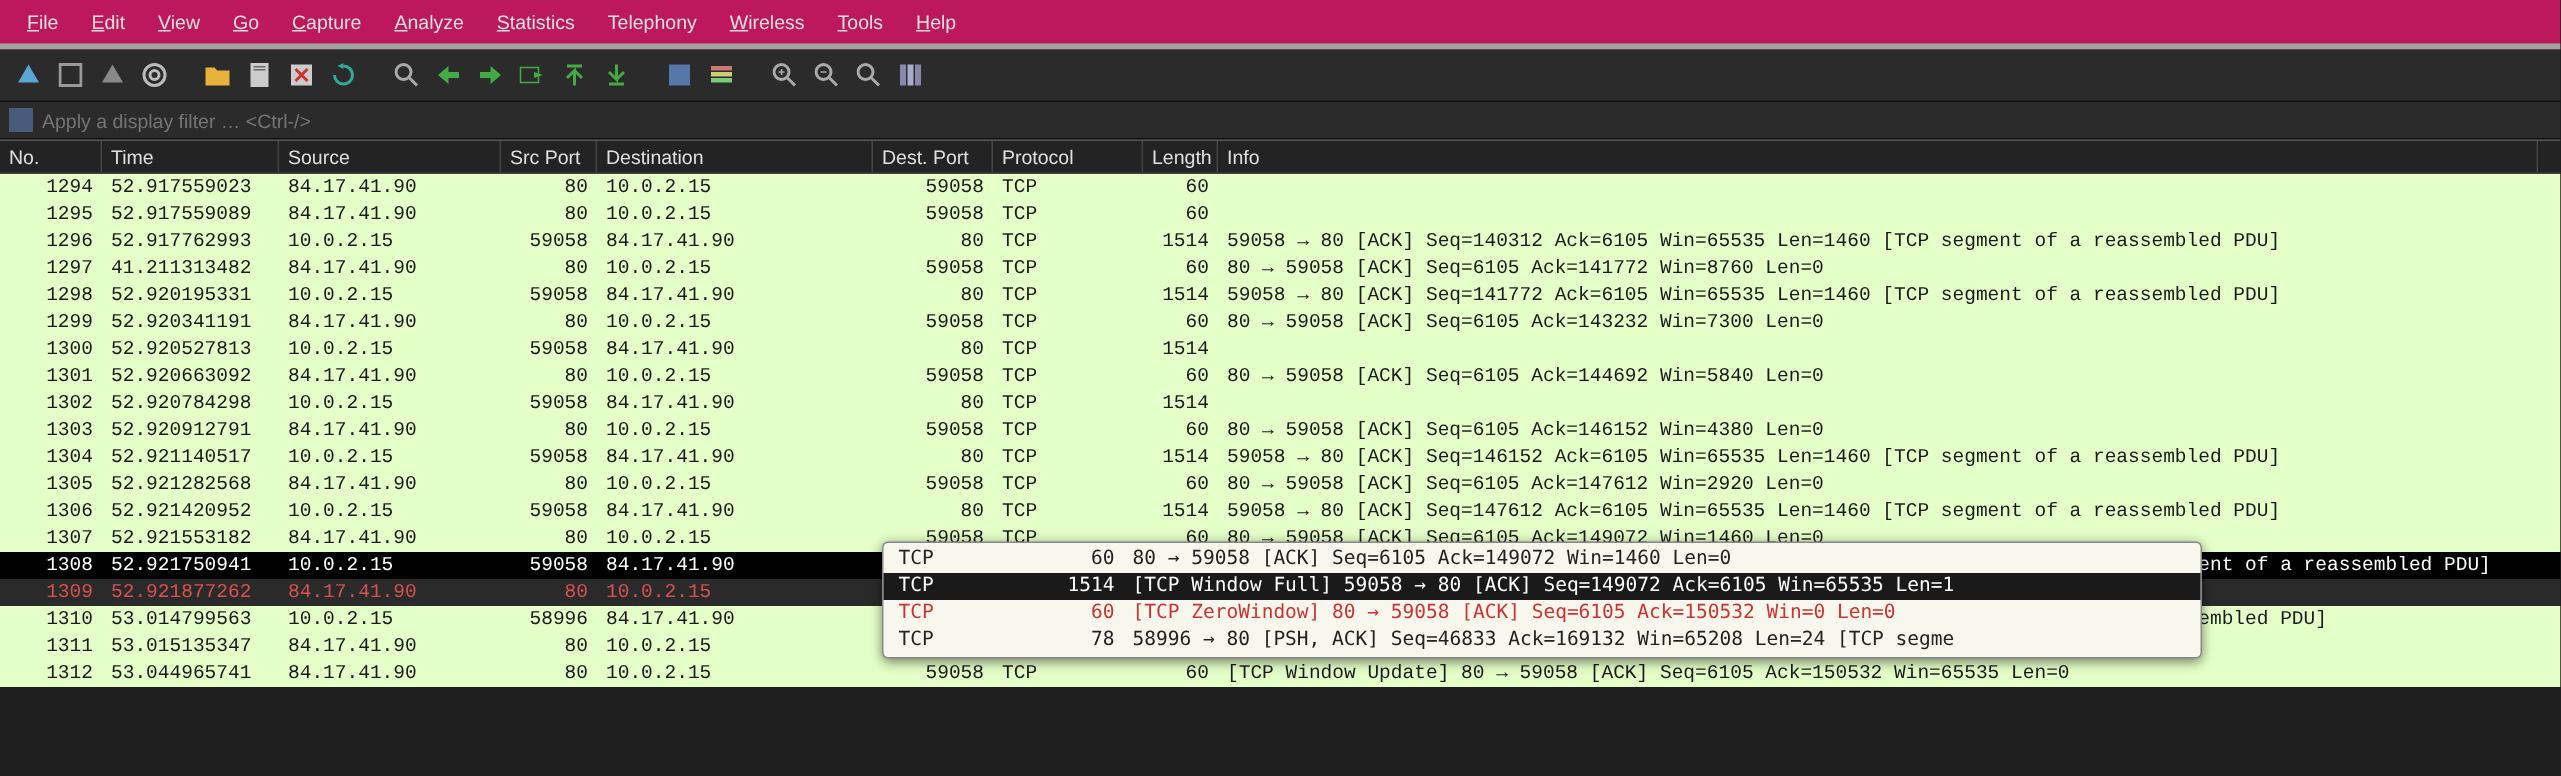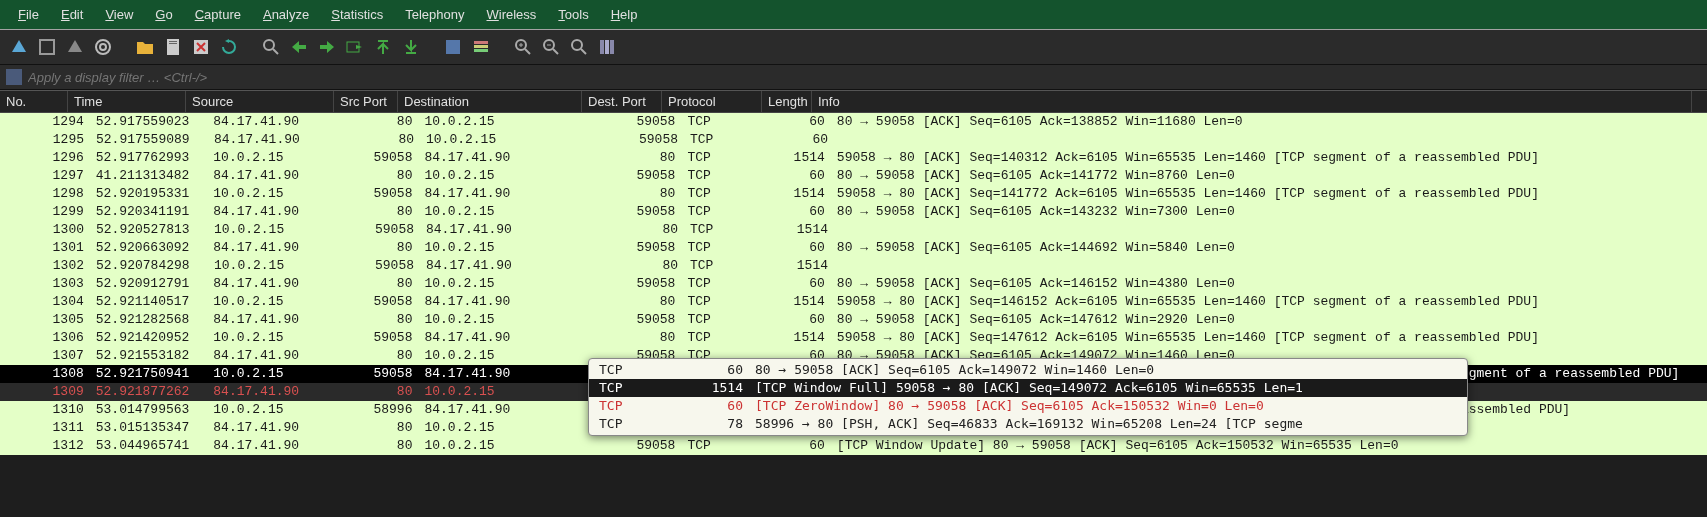--- a/index.html
+++ b/index.html
@@ -6,24 +6,24 @@
 body {
   background: #1e1e1e;
   font-family: "Segoe UI", Tahoma, sans-serif;
   font-size: 13px;
   color: #e0e0e0;
   width: 1707px;
   overflow: hidden;
 }
 .menubar {
   display: flex;
-  background: #14532d;
+  background: #be185d;
   padding: 4px 8px;
   gap: 2px;
-  border-bottom: 1px solid #a3a3a3;
+  border-bottom: 4px solid #a3a3a3;
 }
 .menu-item {
   padding: 3px 10px;
   color: #e0e0e0;
   cursor: default;
 }
 .menu-item .u { text-decoration: underline; }
 .toolbar {
   display: flex;
   align-items: center;
@@ -53,21 +53,20 @@
   background: #4a5a7a;
   margin-right: 6px;
 }
 .filter-input {
   flex: 1;
   background: transparent;
   border: none;
   color: #888;
   font-size: 13px;
   outline: none;
-  font-style: italic;
 }
 .packet-header {
   display: flex;
   background: #232323;
   border-top: 1px solid #555;
   border-bottom: 1px solid #444;
   font-size: 13px;
   color: #e0e0e0;
 }
 .packet-header .col {
@@ -77,21 +76,20 @@
   white-space: nowrap;
 }
 .packet-list { position: relative; }
 .row {
   display: flex;
   font-family: "Consolas", "Courier New", monospace;
   font-size: 13px;
   height: 18px;
   line-height: 18px;
   white-space: nowrap;
-  padding-left: 22px;
 }
 .row .cell { overflow: hidden; padding: 0 6px; white-space: pre; }
 .row.green { background: #e4ffc7; color: #1a1a1a; }
 .row.selected { background: #000; color: #fff; }
 .row.red-on-dark { background: #2a2a2a; color: #d85050; }
 .w-no    { width: 68px; text-align: right; }
 .w-time  { width: 118px; }
 .w-src   { width: 148px; }
 .w-sport { width: 64px;  text-align: right; }
 .w-dst   { width: 184px; }
@@ -285,21 +283,20 @@
 <div class="packet-list" id="packet-list">
   <div class="row green">
       <div class="cell w-no">1294</div>
       <div class="cell w-time">52.917559023</div>
       <div class="cell w-src">84.17.41.90</div>
       <div class="cell w-sport">80</div>
       <div class="cell w-dst">10.0.2.15</div>
       <div class="cell w-dport">59058</div>
       <div class="cell w-proto">TCP</div>
       <div class="cell w-len">60</div>
-      <div class="cell w-info">80 → 59058 [ACK] Seq=6105 Ack=138852 Win=11680 Len=0</div>
     </div>
     <div class="row green">
       <div class="cell w-no">1295</div>
       <div class="cell w-time">52.917559089</div>
       <div class="cell w-src">84.17.41.90</div>
       <div class="cell w-sport">80</div>
       <div class="cell w-dst">10.0.2.15</div>
       <div class="cell w-dport">59058</div>
       <div class="cell w-proto">TCP</div>
       <div class="cell w-len">60</div>

